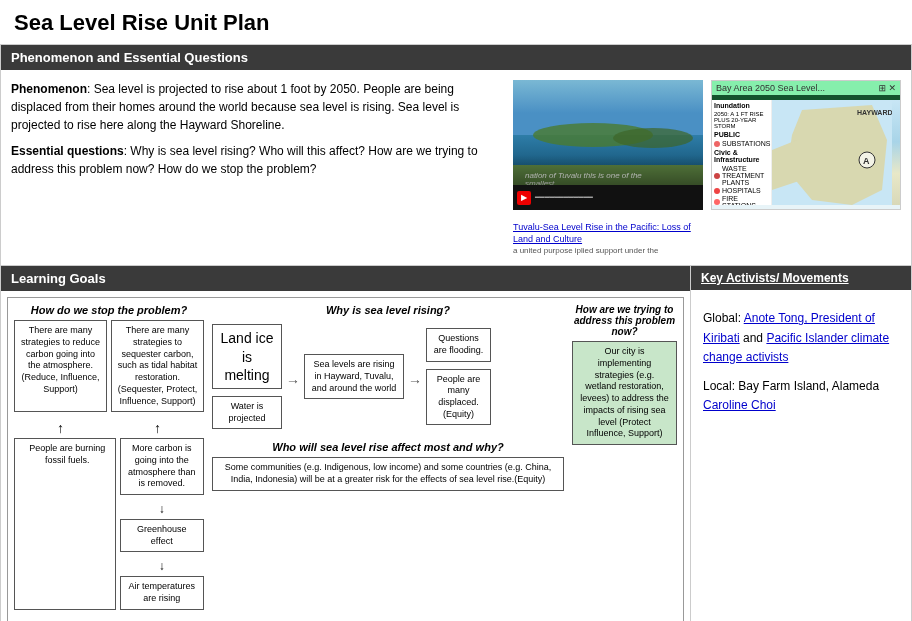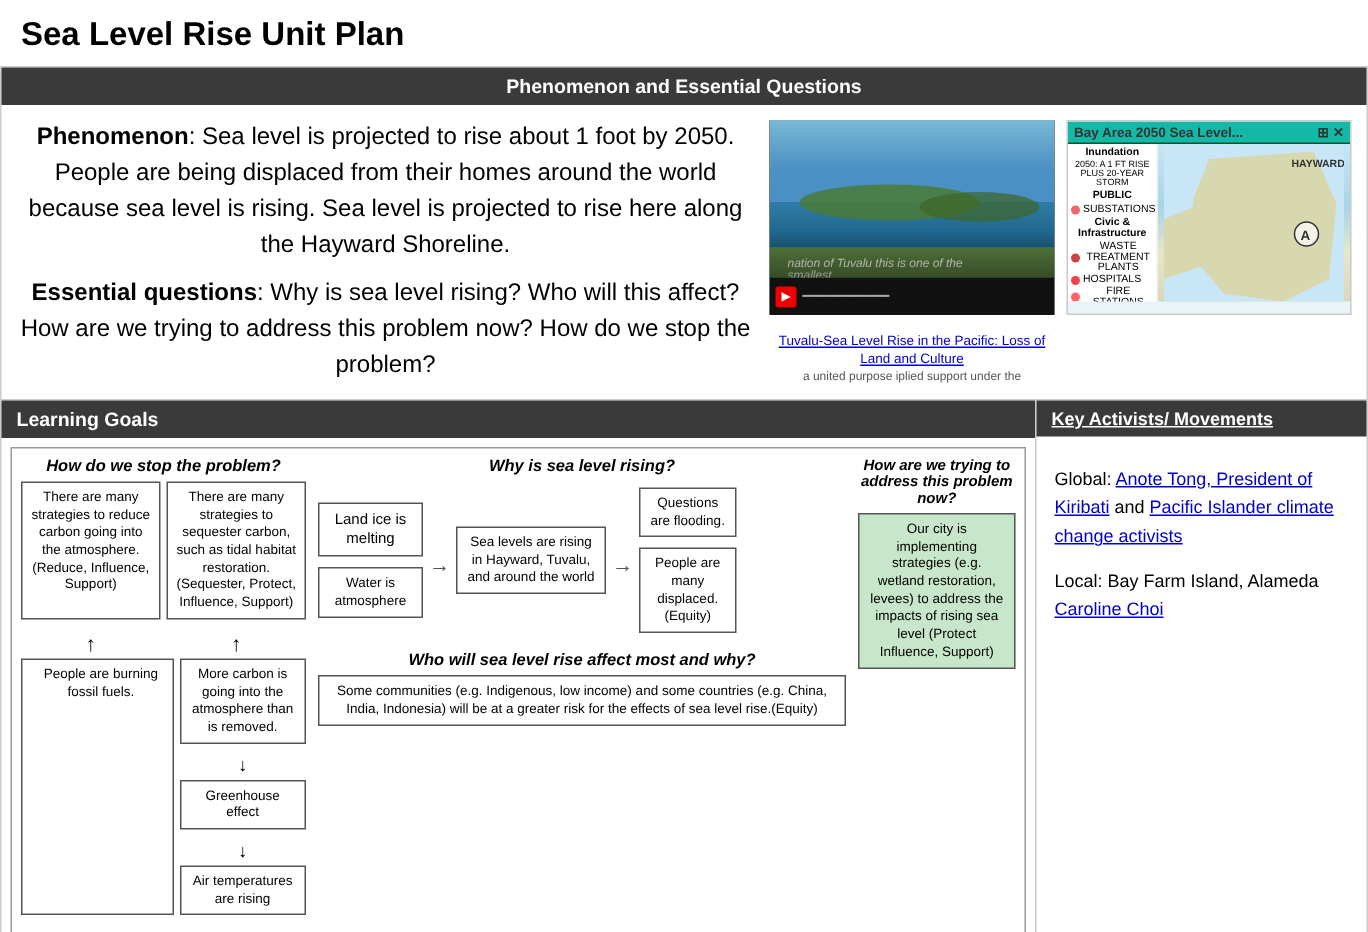--- a/index.html
+++ b/index.html
@@ -21,31 +21,30 @@
       background: #3a3a3a;
       color: #fff;
       font-weight: bold;
       font-size: 13px;
       padding: 5px 10px;
     }
     
     .phenomenon-section {
       border: 1px solid #ccc;
       margin: 0;
-      text-align: center;
     }
     .phenomenon-body {
       display: flex;
       padding: 10px;
       gap: 10px;
       align-items: flex-start;
     }
     .phenomenon-text {
       flex: 1;
-      font-size: 16px;
+      font-size: 12px;
       line-height: 1.5;
     }
     .phenomenon-text b { font-weight: bold; }
     .media-area {
       display: flex;
       gap: 8px;
       flex-shrink: 0;
     }
     .video-thumb {
       width: 190px;
@@ -98,28 +97,27 @@
     }
     .map-thumb {
       width: 190px;
       height: 130px;
       border: 1px solid #ccc;
       overflow: hidden;
       position: relative;
       background: #e8f4f8;
     }
     .map-header {
-      background: #14b8a6;
-      border-bottom: 1px solid #14532d;
+      background: #86efac;
+      border-bottom: 5px solid #14532d;
       padding: 2px 4px;
       font-size: 9px;
       color: #333;
       display: flex;
       justify-content: space-between;
-      font-weight: bold;
     }
     .map-body {
       display: flex;
       height: 105px;
     }
     .map-legend {
       width: 60px;
       background: #fff;
       border-right: 1px solid #eee;
       padding: 2px;
@@ -337,22 +335,22 @@
           <div style="display:flex;gap:4px;">
             <div style="flex:1;text-align:center;">→</div>
             <div style="flex:1;"></div>
           </div>
         </div>
 
         <div style="flex:1;display:flex;flex-direction:column;gap:4px;">
           <div class="italic-label">Why is sea level rising?</div>
           <div style="display:flex;gap:4px;align-items:center;">
             <div style="display:flex;flex-direction:column;gap:3px;width:70px;">
-              <div class="flow-box" style="font-size:10px;">Land ice is melting</div>
-              <div class="flow-box" style="font-size:9px;">Water is atmosphere</div>
+              <div class="flow-box" style="font-size:14px;">Land ice is melting</div>
+              <div class="flow-box" style="font-size:9px;">Water is projected</div>
             </div>
             <div style="font-size:14px;color:#555;">→</div>
             <div class="flow-box" style="width:100px;font-size:9px;">Sea levels are rising in Hayward, Tuvalu, and around the world</div>
             <div style="font-size:14px;color:#555;">→</div>
             <div style="display:flex;flex-direction:column;gap:3px;">
               <div class="flow-box" style="font-size:9px;width:65px;">Questions are flooding.</div>
               <div class="flow-box" style="font-size:9px;width:65px;">People are many displaced. (Equity)</div>
             </div>
           </div>
 

